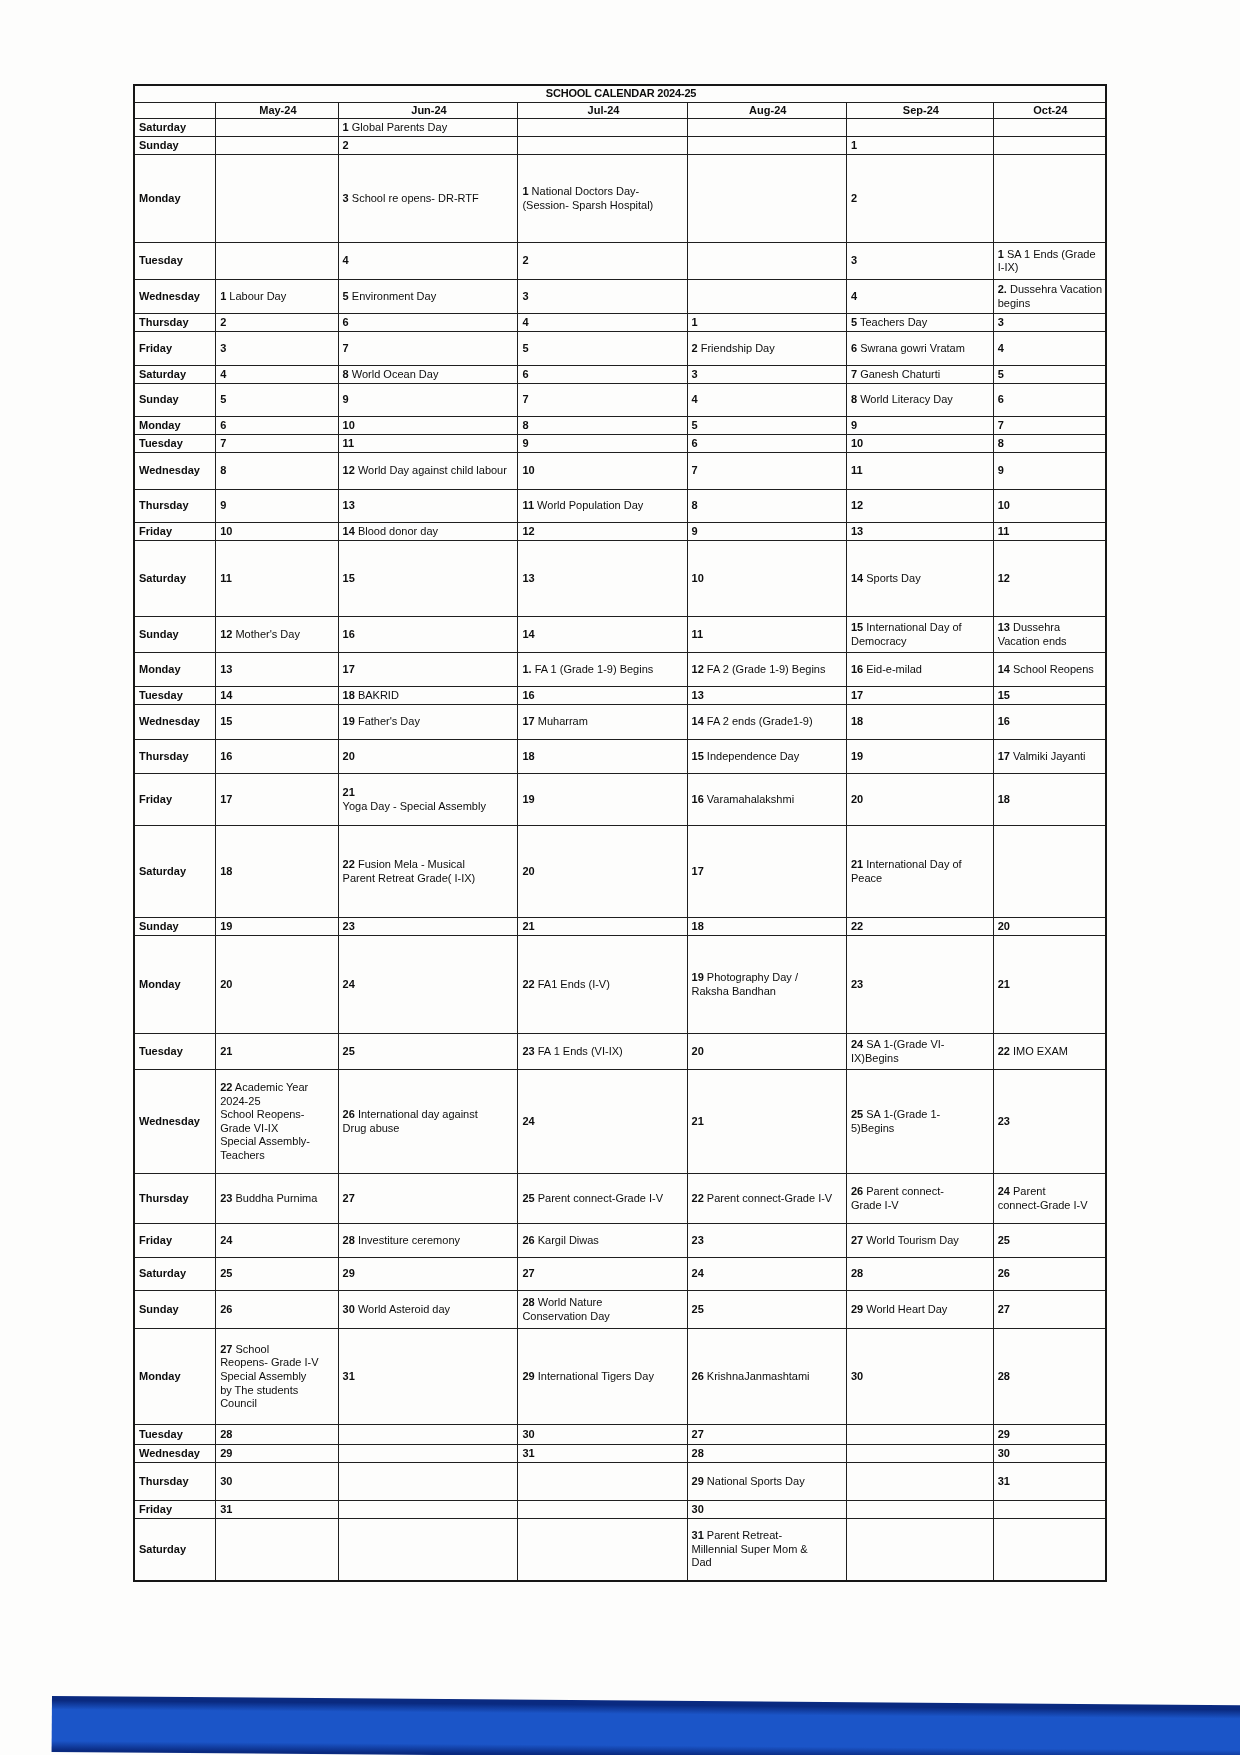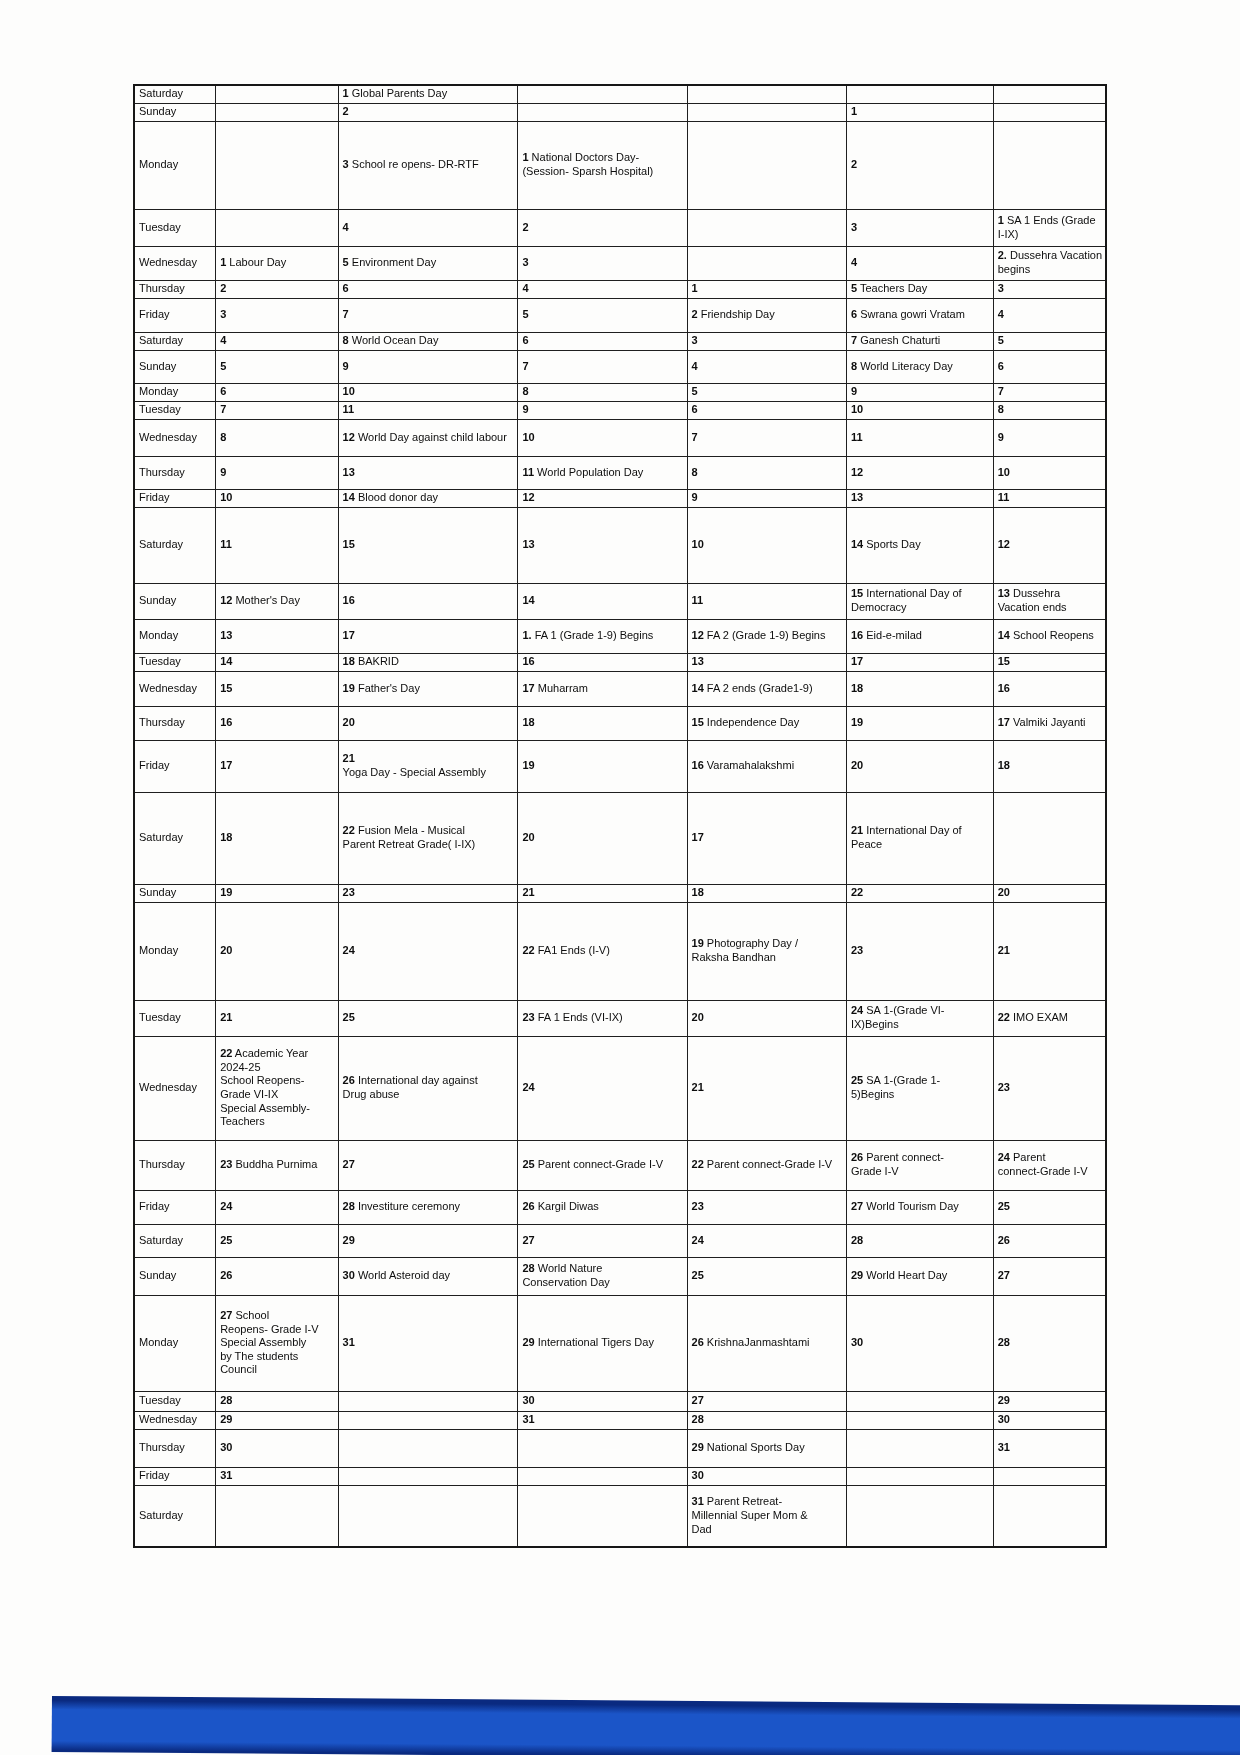--- a/index.html
+++ b/index.html
@@ -16,21 +16,21 @@
     padding:1px 2px 1px 4px;
     font-size:11px;line-height:1.24;color:#0d0d0d;
     vertical-align:middle;white-space:pre-line;overflow:hidden;
     word-wrap:break-word;
   }
   .title-row td{
     font-size:22px;font-weight:bold;text-align:center;
     letter-spacing:-0.2px;padding:3px 2px;white-space:nowrap;
   }
   .month-row td{font-weight:bold;text-align:center;font-size:11.5px;padding:3px 1px}
-  td.daylbl{font-weight:normal;vertical-align:bottom;padding-bottom:2px;font-size:11px}
+  td.daylbl{font-weight:bold;vertical-align:bottom;padding-bottom:2px;font-size:11px}
   .n{font-weight:bold}
   .band{
     position:absolute;left:52px;top:1696px;width:1420px;height:56px;
     transform:rotate(0.45deg);transform-origin:0 0;
     background:linear-gradient(180deg,
       var(--band-edge) 0%,var(--band-edge) 8%,
       var(--band-blue) 24%,var(--band-blue) 80%,
       var(--band-edge) 97%,var(--band-edge) 100%);
   }
 </style>
@@ -42,20 +42,32 @@
     <colgroup>
       <col style="width:8.4%">
       <col style="width:12.6%">
       <col style="width:18.5%">
       <col style="width:17.4%">
       <col style="width:16.4%">
       <col style="width:15.1%">
       <col style="width:11.6%">
     </colgroup>
     <thead>
+      <tr class="title-row">
+        <td colspan="7">SCHOOL CALENDAR 2024-25</td>
+      </tr>
+      <tr class="month-row">
+        <td></td>
+        <td>May-24</td>
+        <td>Jun-24</td>
+        <td>Jul-24</td>
+        <td>Aug-24</td>
+        <td>Sep-24</td>
+        <td>Oct-24</td>
+      </tr>
     </thead>
     <tbody id="cal-body">
         <tr style="height: 18px;">
           <td class="daylbl">Saturday</td>
           <td></td>
           <td><span class="n">1</span> Global Parents Day</td>
           <td></td>
           <td></td>
           <td></td>
           <td></td>

